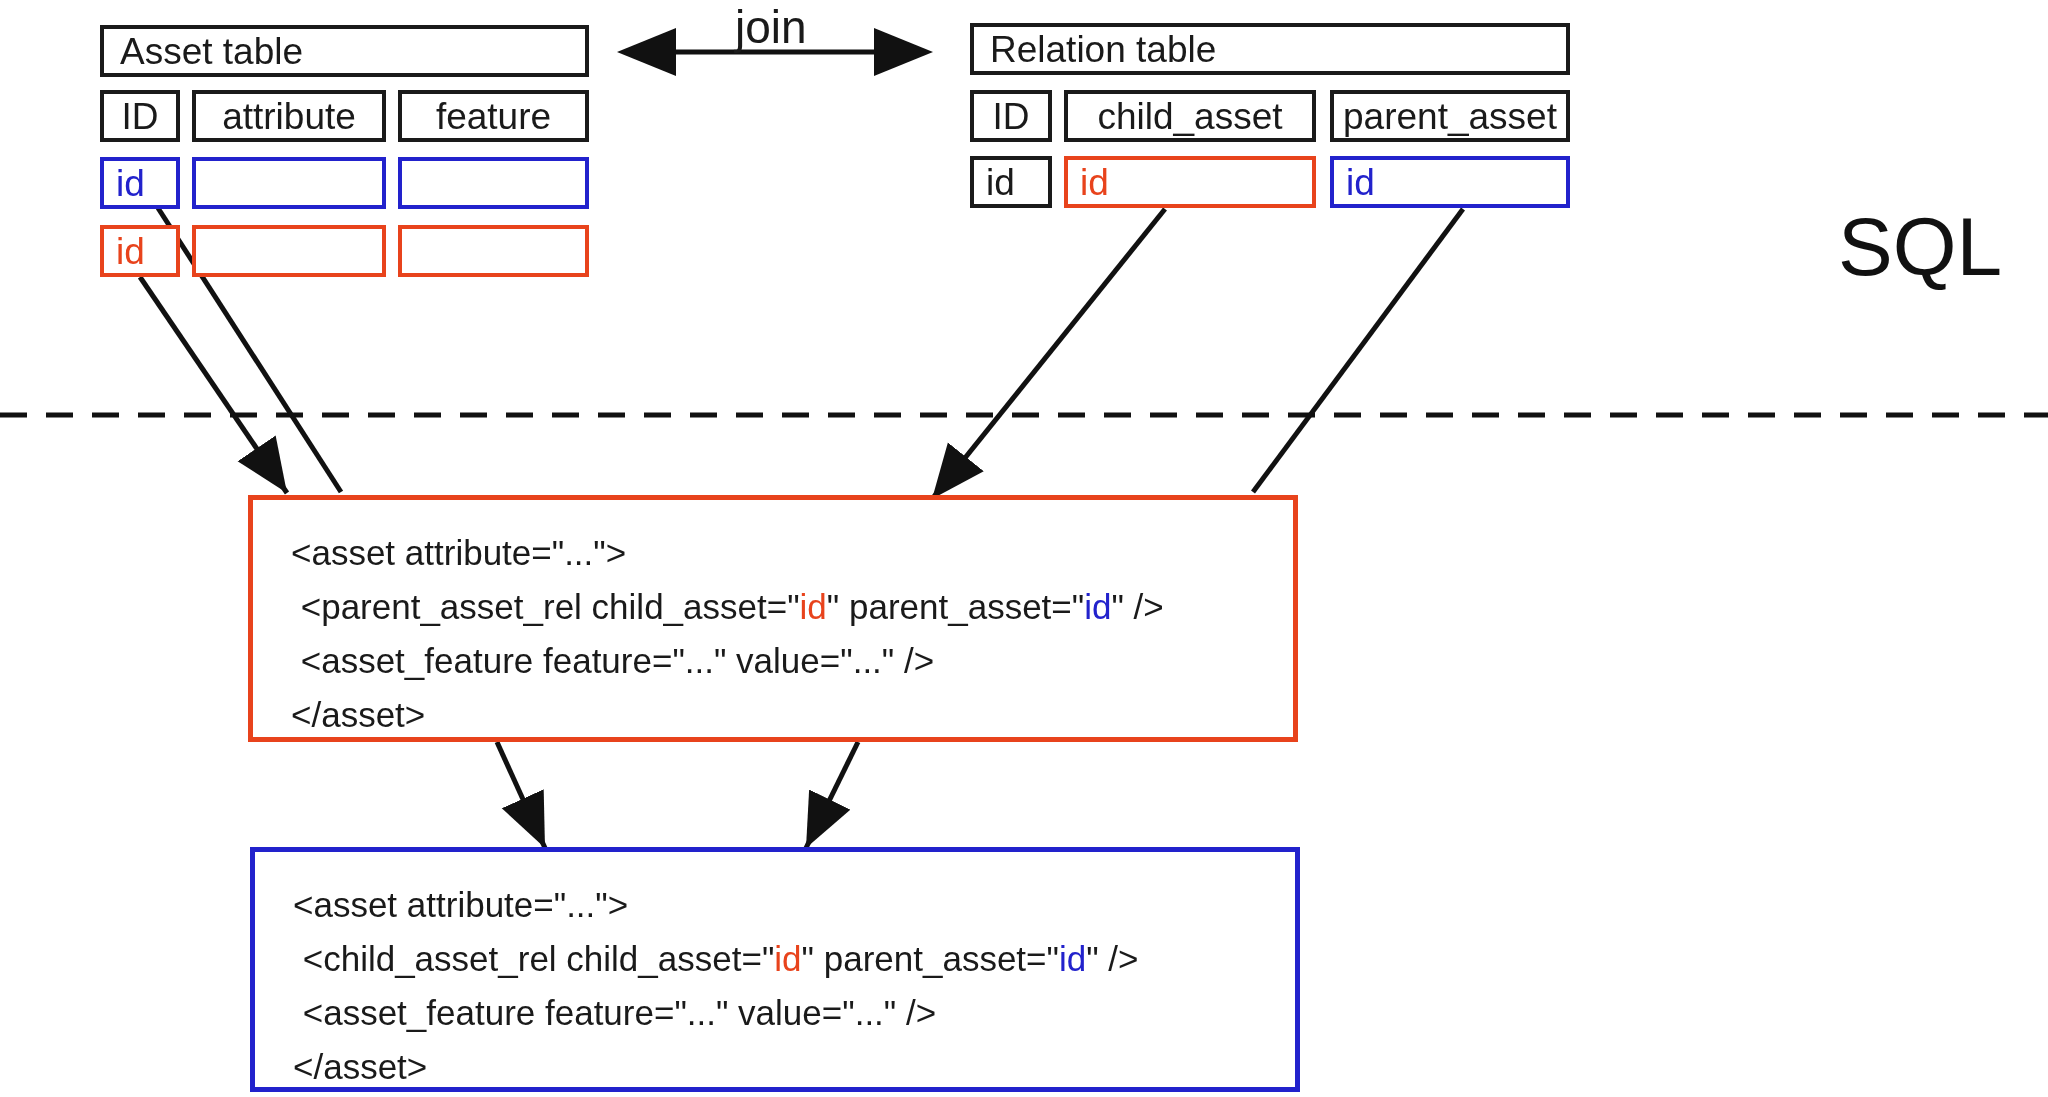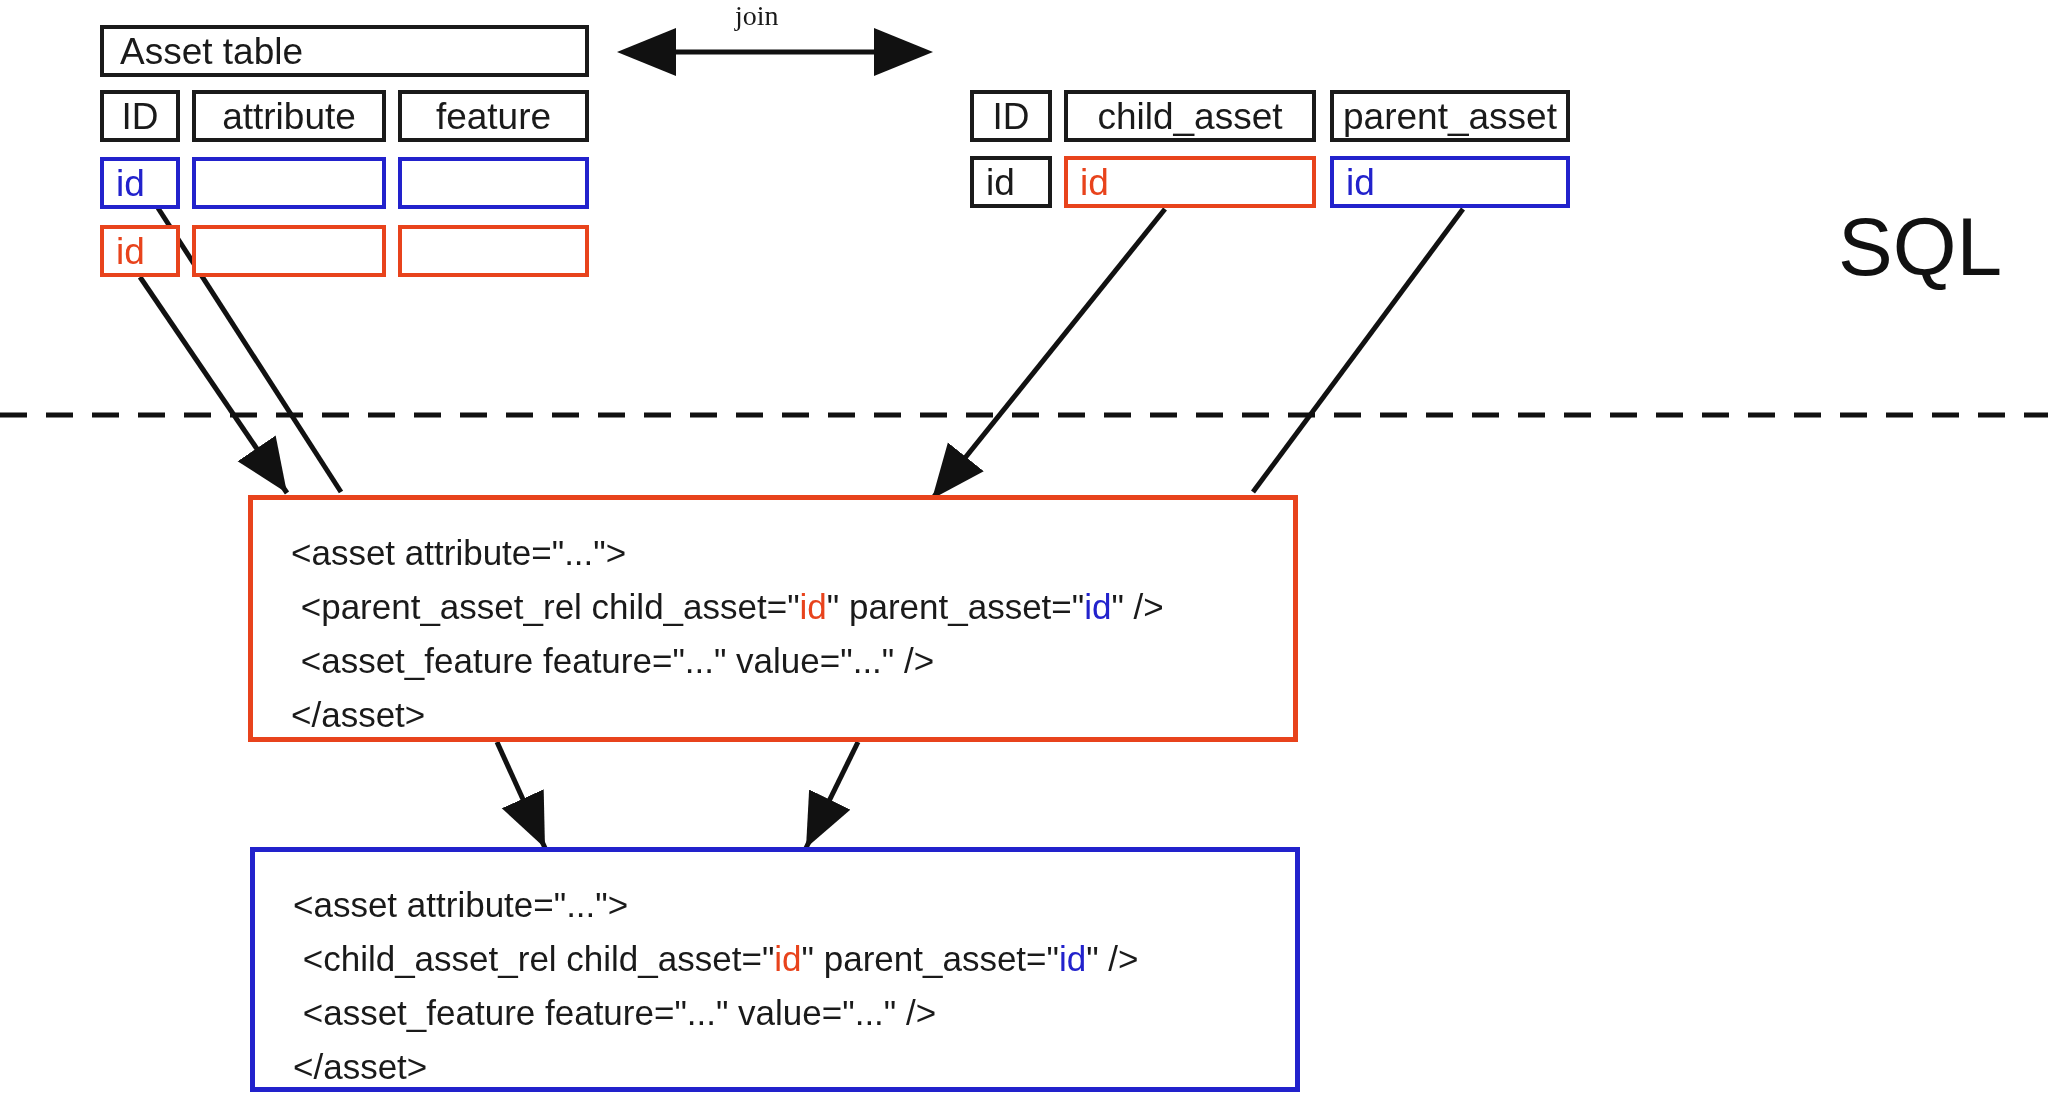--- a/index.html
+++ b/index.html
@@ -49,24 +49,23 @@
   .code-line span{white-space:pre;}
   .big-label{
     position:absolute;
     font-size:82px;
     color:#111;
     white-space:nowrap;
     text-align:right;
   }
   .join-label{
     position:absolute;
-    font-size:28px;
+    font-size:46px;
     color:var(--ink);
     white-space:nowrap;
-    font-family:Liberation Serif, serif;
   }
 </style>
 </head>
 <body>
 
 <div id="canvas">
 
   <svg id="connectors" viewBox="0 0 2048 1097" xmlns="http://www.w3.org/2000/svg">
     <defs>
       <marker id="arrow" markerUnits="userSpaceOnUse" markerWidth="58" markerHeight="48" refX="54" refY="23" orient="auto">
@@ -112,20 +111,23 @@
   <div class="box red padded" style="left:100px;top:225px;width:80px;height:52px;">
     <span class="red-text">id</span>
   </div>
   <div class="box red" style="left:192px;top:225px;width:194px;height:52px;"></div>
   <div class="box red" style="left:398px;top:225px;width:191px;height:52px;"></div>
 
   <div class="join-label" style="left:735px;top:0px;">
     <span>join</span>
   </div>
 
+  <div class="box title" style="left:970px;top:23px;width:600px;height:52px;">
+    <span>Relation table</span>
+  </div>
   <div class="box center" style="left:970px;top:90px;width:82px;height:52px;">
     <span>ID</span>
   </div>
   <div class="box center" style="left:1064px;top:90px;width:252px;height:52px;">
     <span>child_asset</span>
   </div>
   <div class="box center" style="left:1330px;top:90px;width:240px;height:52px;">
     <span>parent_asset</span>
   </div>
 

